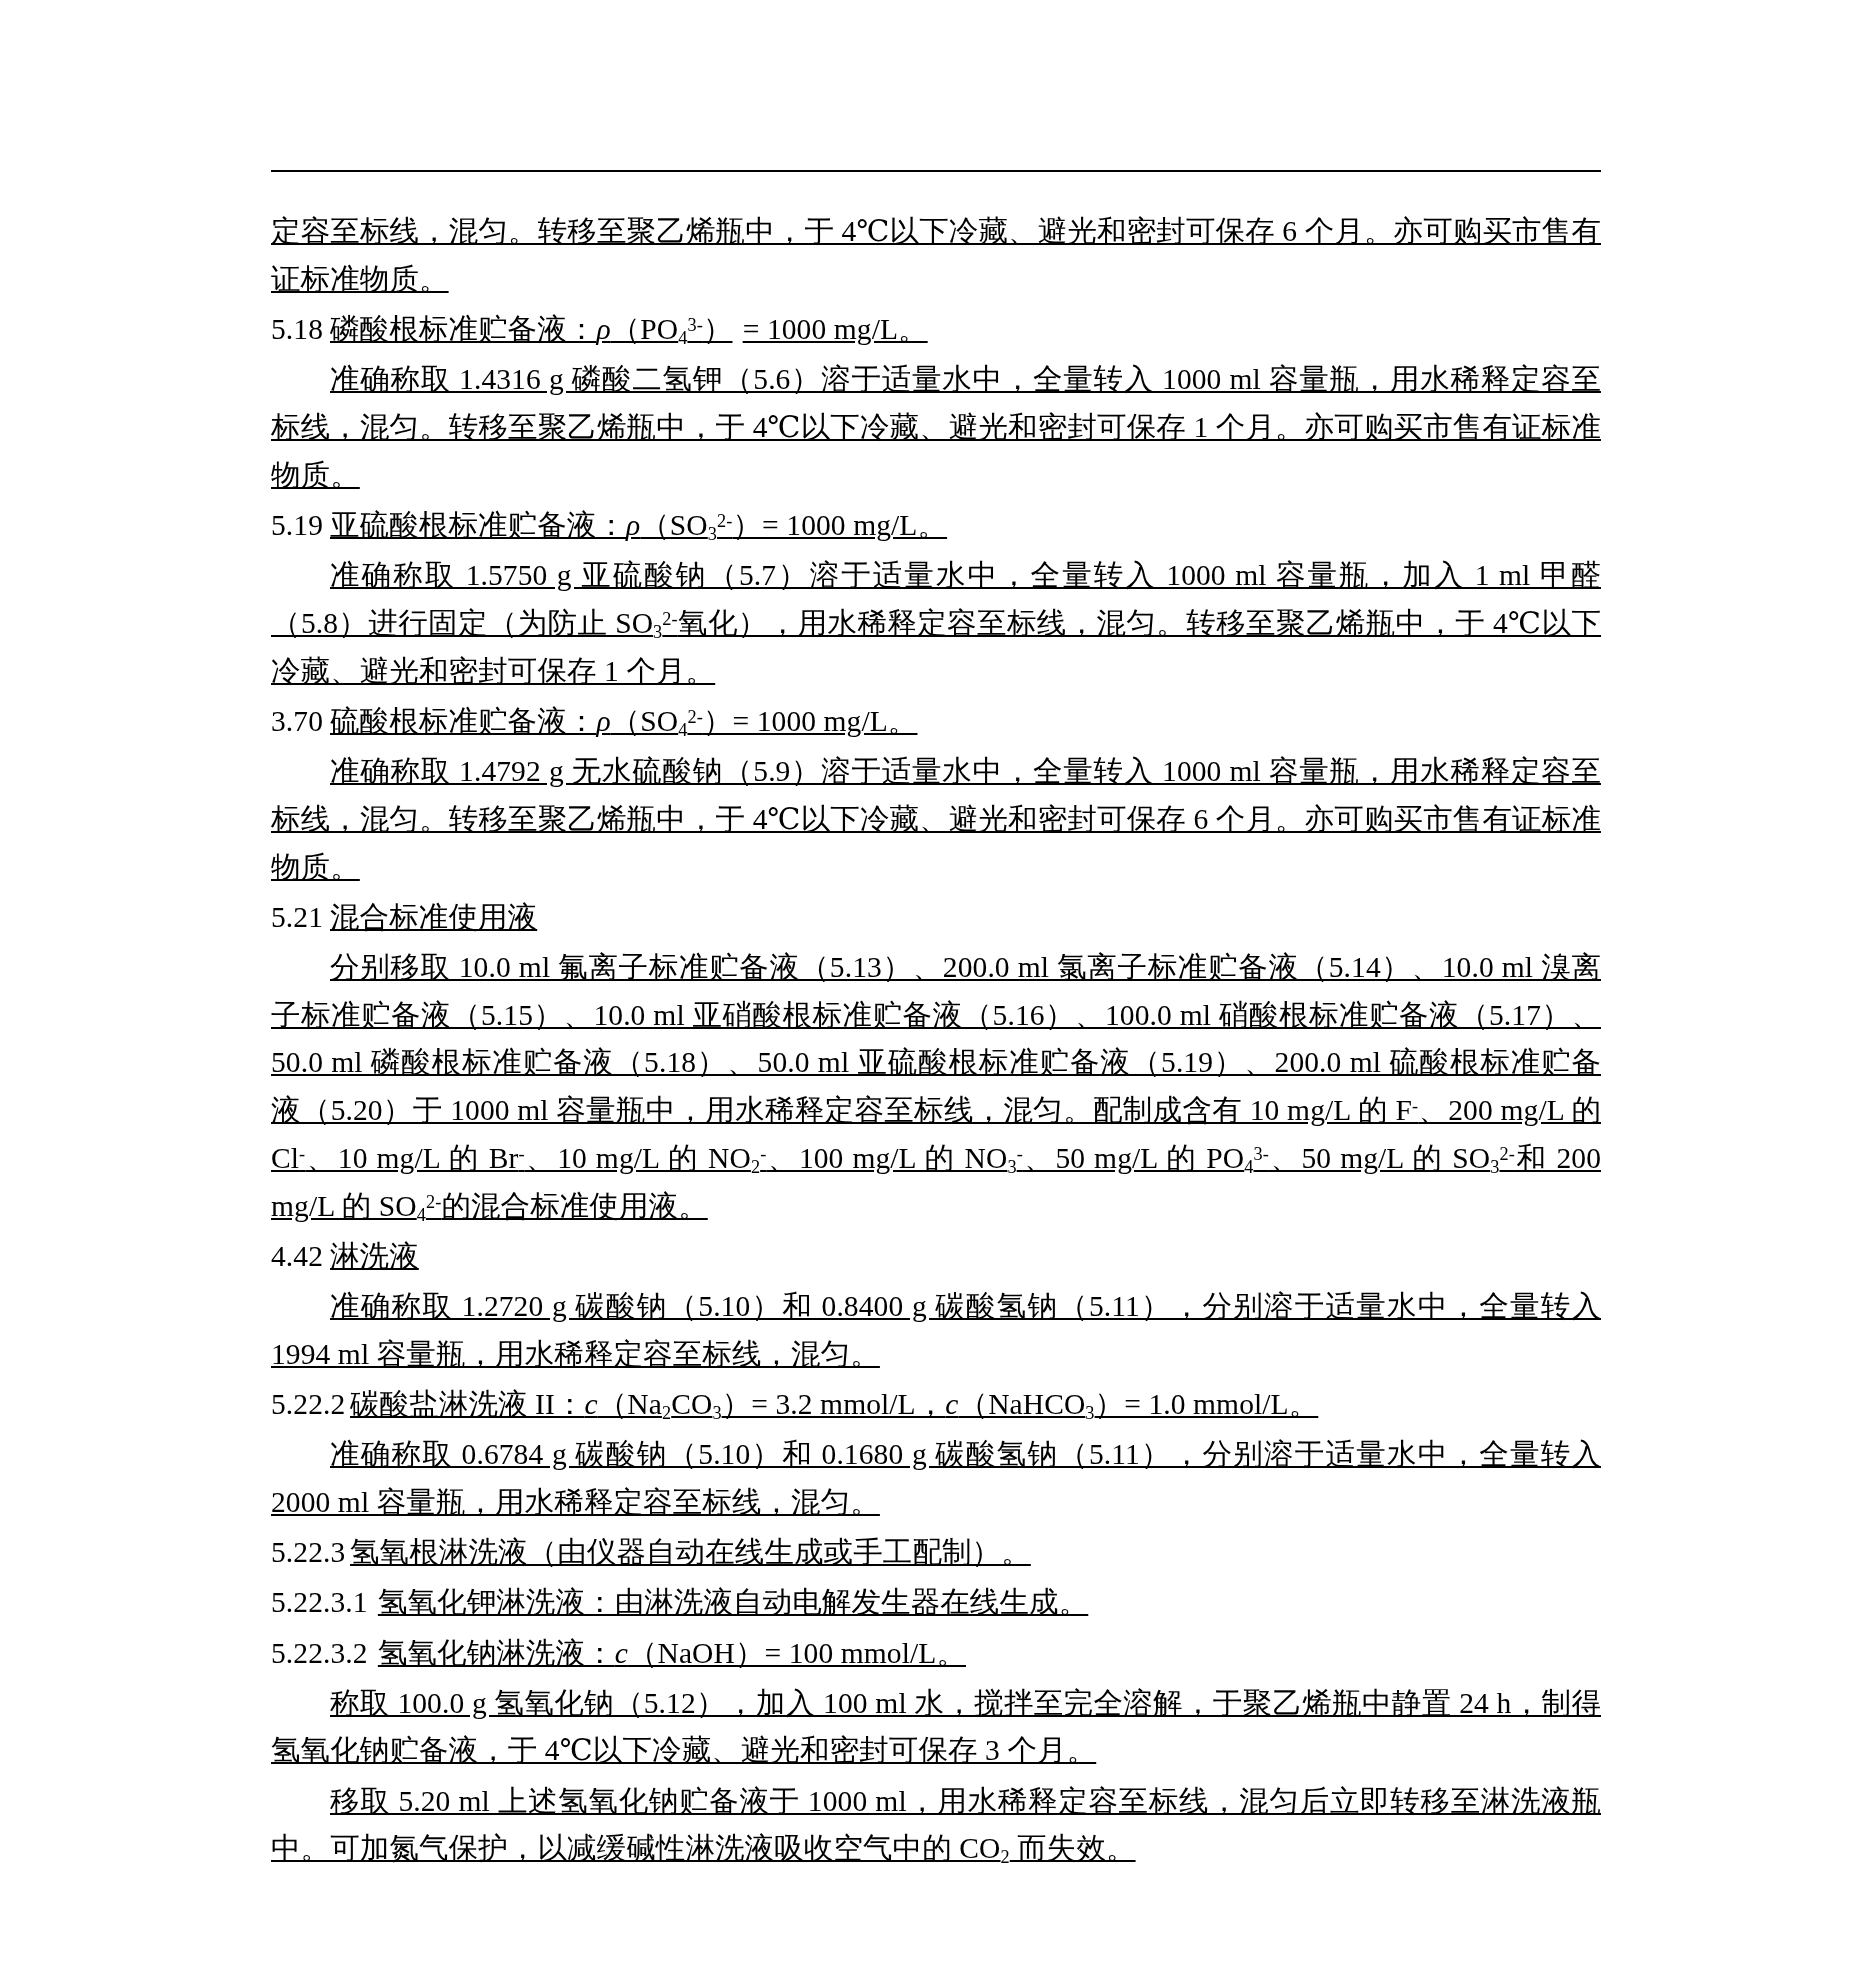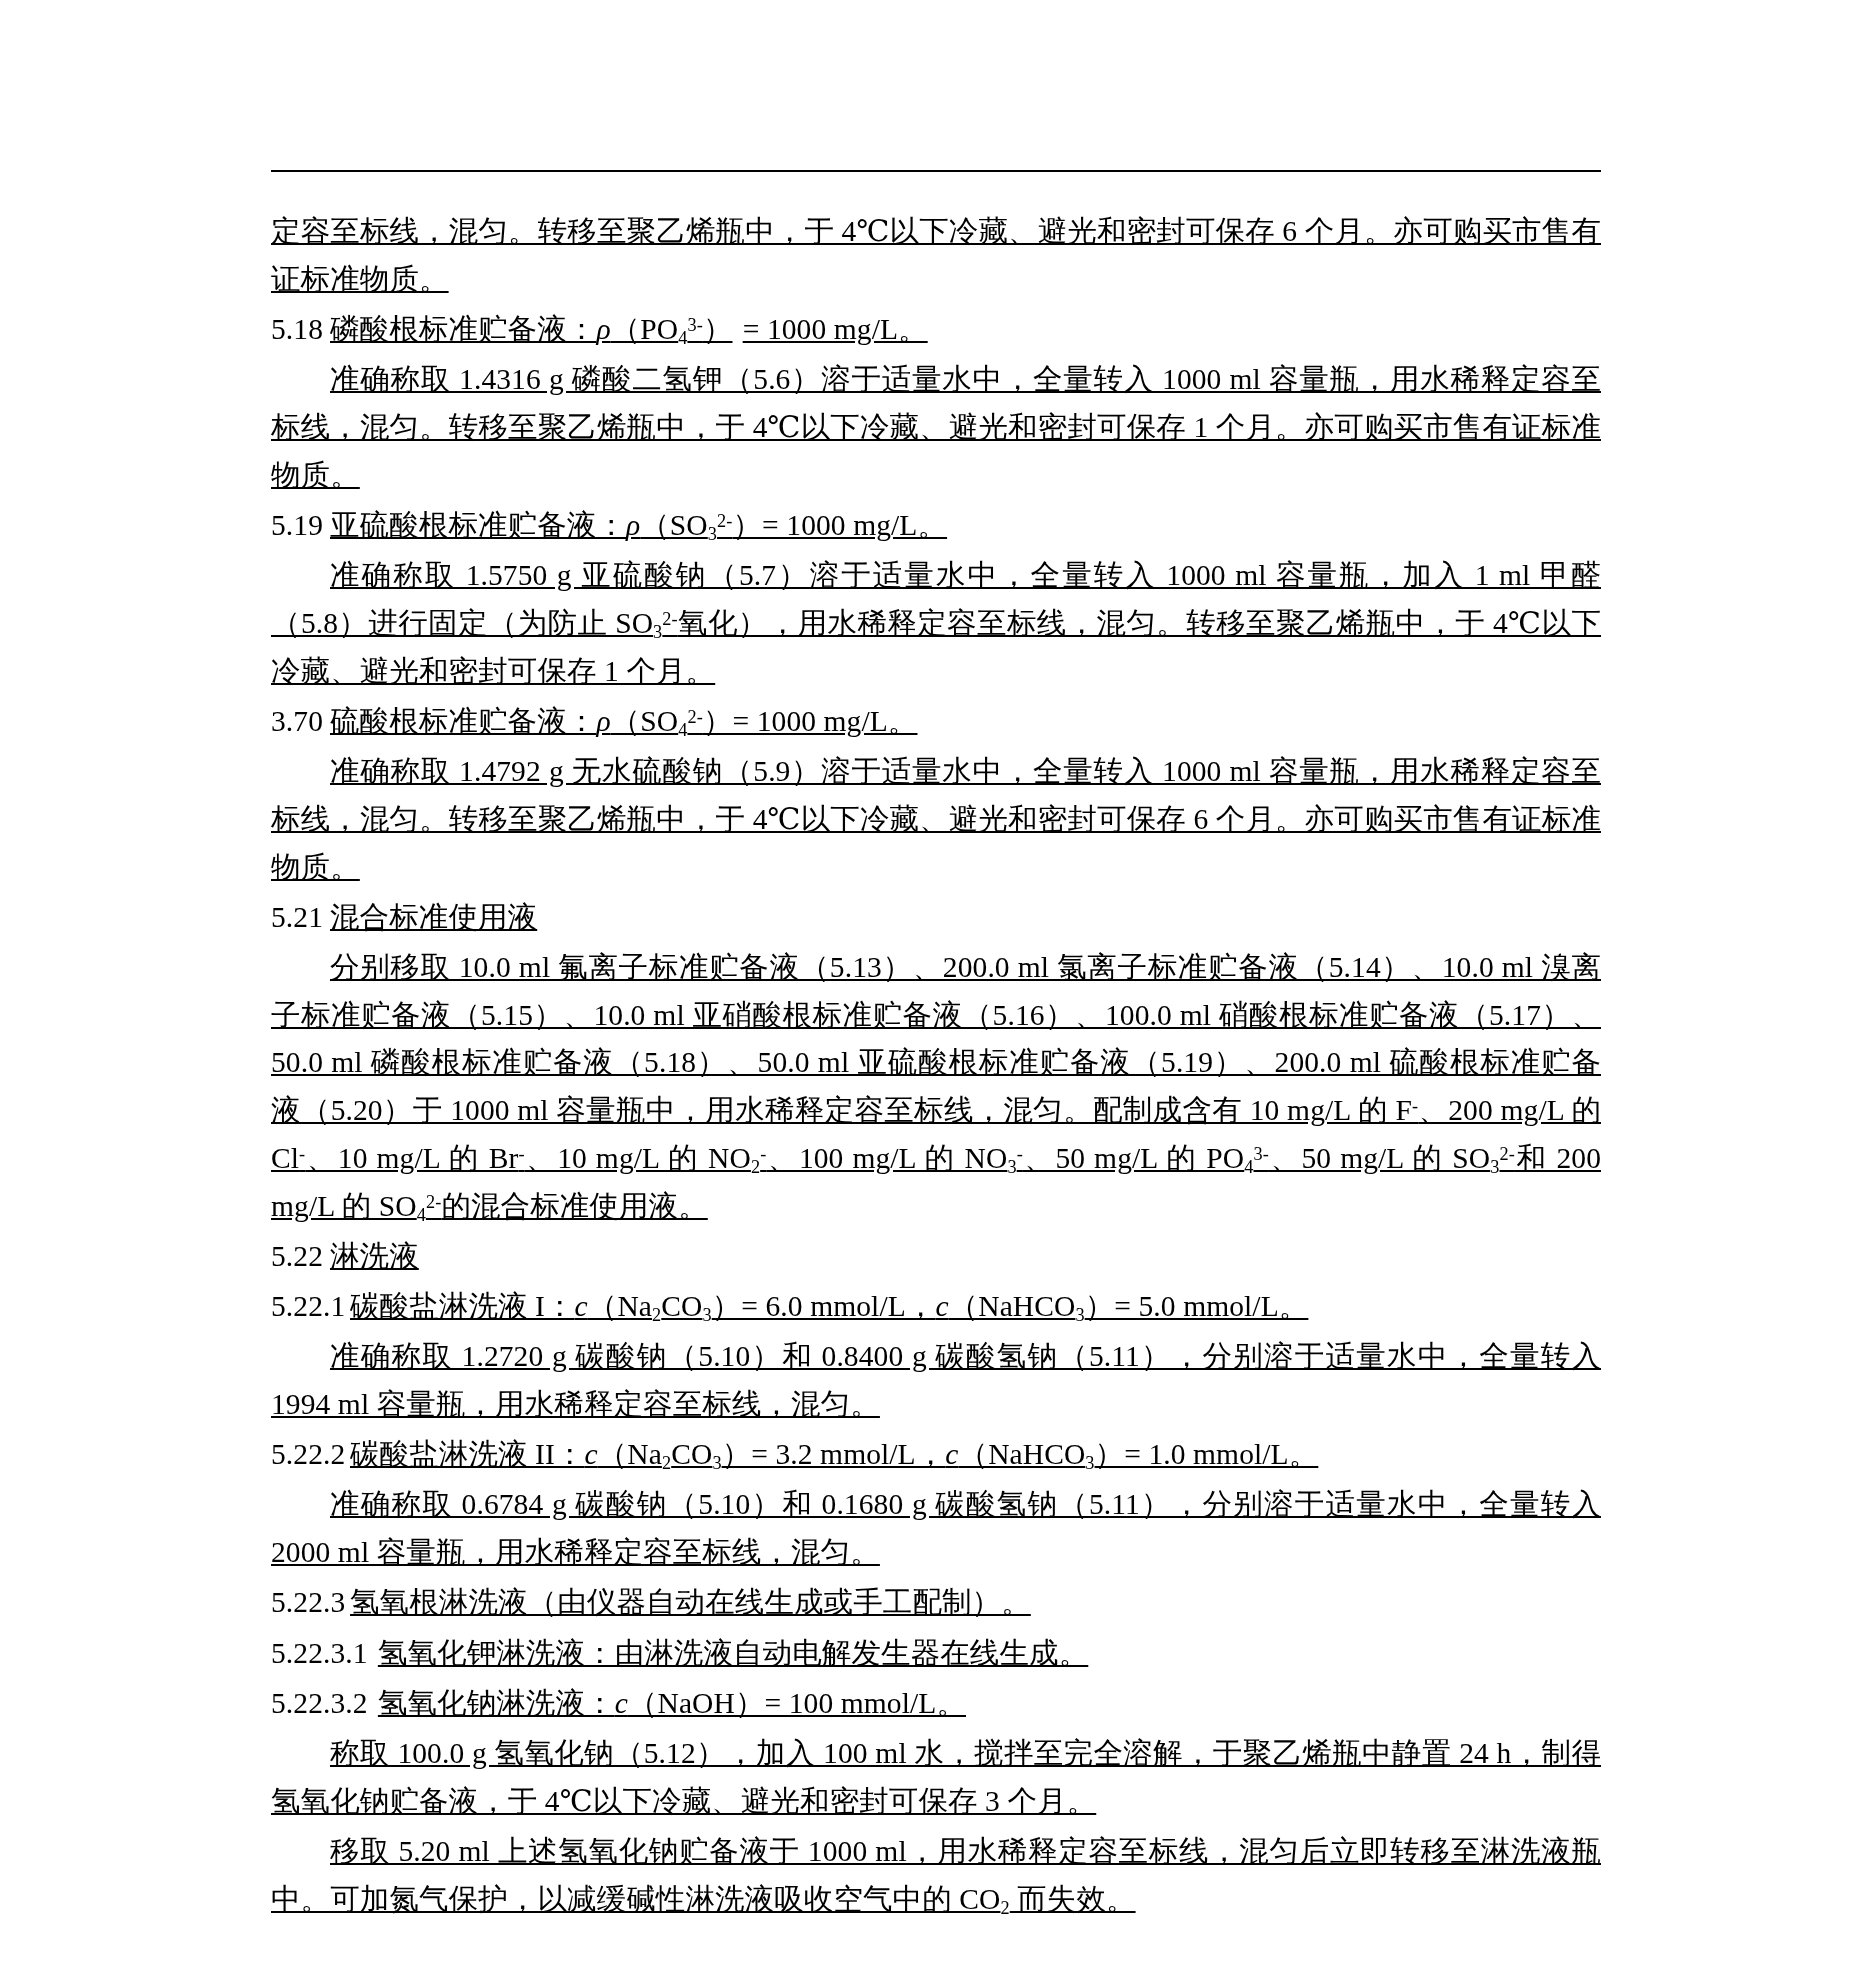--- a/index.html
+++ b/index.html
@@ -89,24 +89,23 @@
     <p class="indent">准确称取 1.5750 g 亚硫酸钠（5.7）溶于适量水中，全量转入 1000 ml 容量瓶，加入 1 ml 甲醛（5.8）进行固定（为防止 SO<sub>3</sub><sup>2-</sup>氧化），用水稀释定容至标线，混匀。转移至聚乙烯瓶中，于 4℃以下冷藏、避光和密封可保存 1 个月。</p>
 
     <p><span class="num sec-label">3.70</span>硫酸根标准贮备液：<span class="ital">ρ</span>（SO<sub>4</sub><sup>2-</sup>）= 1000 mg/L。</p>
 
     <p class="indent">准确称取 1.4792 g 无水硫酸钠（5.9）溶于适量水中，全量转入 1000 ml 容量瓶，用水稀释定容至标线，混匀。转移至聚乙烯瓶中，于 4℃以下冷藏、避光和密封可保存 6 个月。亦可购买市售有证标准物质。</p>
 
     <p><span class="num sec-label">5.21</span>混合标准使用液</p>
 
     <p class="indent">分别移取 10.0 ml 氟离子标准贮备液（5.13）、200.0 ml 氯离子标准贮备液（5.14）、10.0 ml 溴离子标准贮备液（5.15）、10.0 ml 亚硝酸根标准贮备液（5.16）、100.0 ml 硝酸根标准贮备液（5.17）、50.0 ml 磷酸根标准贮备液（5.18）、50.0 ml 亚硫酸根标准贮备液（5.19）、200.0 ml 硫酸根标准贮备液（5.20）于 1000 ml 容量瓶中，用水稀释定容至标线，混匀。配制成含有 10 mg/L 的 F<sup>-</sup>、200 mg/L 的 Cl<sup>-</sup>、10 mg/L 的 Br<sup>-</sup>、10 mg/L 的 NO<sub>2</sub><sup>-</sup>、100 mg/L 的 NO<sub>3</sub><sup>-</sup>、50 mg/L 的 PO<sub>4</sub><sup>3-</sup>、50 mg/L 的 SO<sub>3</sub><sup>2-</sup>和 200 mg/L 的 SO<sub>4</sub><sup>2-</sup>的混合标准使用液。</p>
 
-    <p><span class="num sec-label">5.22</span>淋洗液</p>
+    <p><span class="num sec-label">4.42</span>淋洗液</p>
 
 
-    <p><span class="num sec-label-wide">5.22.1</span>碳酸盐淋洗液 I：<span class="ital">c</span>（Na<sub>2</sub>CO<sub>3</sub>）= 6.0 mmol/L，<span class="ital">c</span>（NaHCO<sub>3</sub>）= 5.0 mmol/L。</p>
 
     <p class="indent">准确称取 1.2720 g 碳酸钠（5.10）和 0.8400 g 碳酸氢钠（5.11），分别溶于适量水中，全量转入 1994 ml 容量瓶，用水稀释定容至标线，混匀。</p>
 
     <p><span class="num sec-label-wide">5.22.2</span>碳酸盐淋洗液 II：<span class="ital">c</span>（Na<sub>2</sub>CO<sub>3</sub>）= 3.2 mmol/L，<span class="ital">c</span>（NaHCO<sub>3</sub>）= 1.0 mmol/L。</p>
 
     <p class="indent">准确称取 0.6784 g 碳酸钠（5.10）和 0.1680 g 碳酸氢钠（5.11），分别溶于适量水中，全量转入 2000 ml 容量瓶，用水稀释定容至标线，混匀。</p>
 
     <p><span class="num sec-label-wide">5.22.3</span>氢氧根淋洗液（由仪器自动在线生成或手工配制）。</p>
 
     <p><span class="num sec-label-wide">5.22.3.1</span><span class="sp"></span>氢氧化钾淋洗液：由淋洗液自动电解发生器在线生成。</p>

